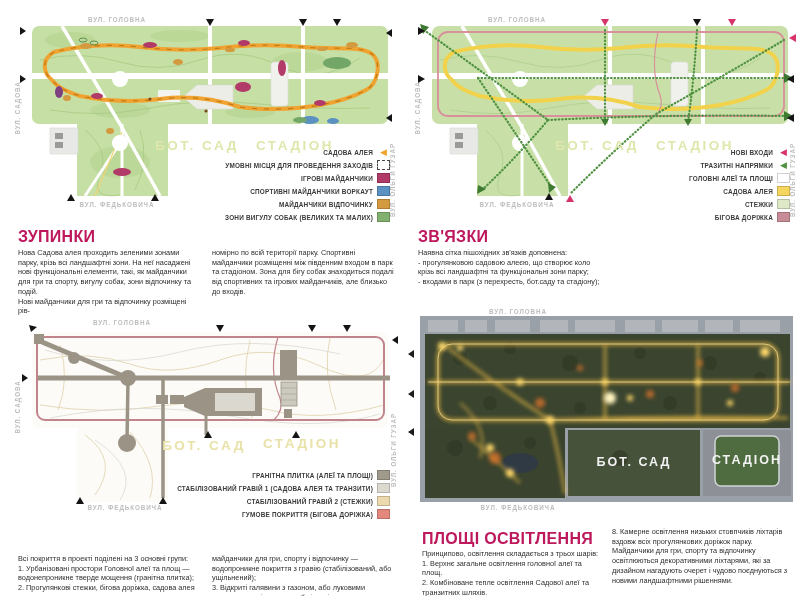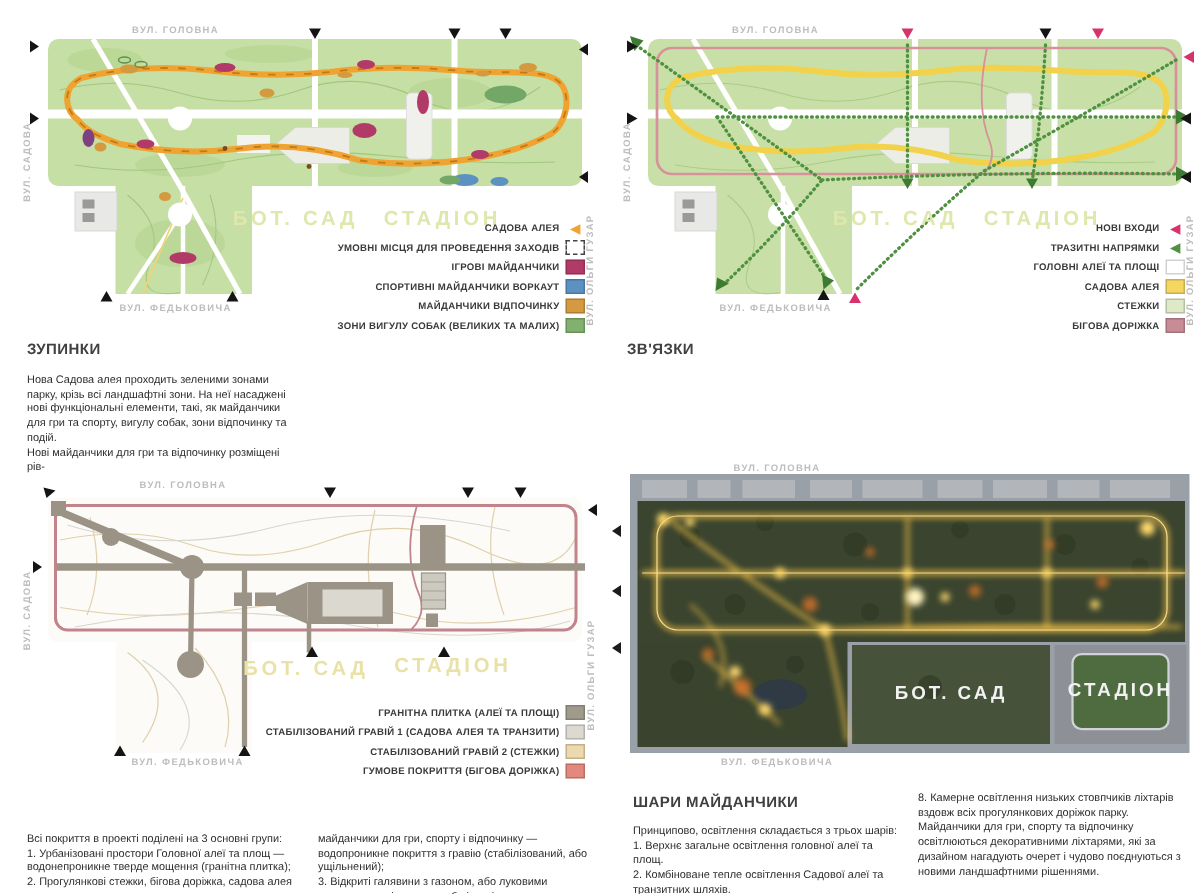--- a/index.html
+++ b/index.html
@@ -3,21 +3,21 @@
 <meta charset="utf-8">
 <style>
   html,body{margin:0;padding:0;background:#ffffff;}
   .canvas{position:relative;width:800px;height:596px;background:#fff;overflow:hidden;
           font-family:"Liberation Sans",sans-serif;}
   .quad{position:absolute;width:400px;height:298px;}
   #q1{left:0;top:0} #q2{left:400px;top:0} #q3{left:0;top:298px} #q4{left:400px;top:298px}
   .map{position:absolute;left:0;top:0;width:400px;height:230px;}
   #q3 .map{top:12px;height:235px;}
   #q4 .map{top:10px;height:210px;}
-  .sec-title{position:absolute;margin:0;font-size:10px;font-weight:700;color:#404040;letter-spacing:.3px;}
+  .sec-title{position:absolute;margin:0;font-size:16px;font-weight:700;color:#be185d;letter-spacing:.3px;}
   #q1 .sec-title,#q2 .sec-title{left:18px;top:228px;}
   #q3 .sec-title{left:18px;top:238px;}
   #q4 .sec-title{left:22px;top:232px;}
   .cols{position:absolute;left:18px;top:248px;display:flex;gap:12px;justify-content:space-between;}
   .cols p,.colp{margin:0;width:182px;font-size:7.3px;line-height:1.33;color:#2e2e2e;white-space:pre-line;}
   #q3 .cols{top:256px;}
   #q4 .col-a{position:absolute;left:22px;top:251px;width:180px;}
   #q4 .col-b{position:absolute;left:212px;top:229px;width:182px;}
   .legend{position:absolute;display:flex;flex-direction:column;align-items:flex-end;gap:3px;}
   #q1 .legend,#q2 .legend{right:10px;top:147px;}
@@ -139,20 +139,21 @@
       <div class="lrow">
           <span class="llabel">ЗОНИ ВИГУЛУ СОБАК (ВЕЛИКИХ ТА МАЛИХ)</span>
           <span class="sw" style="background-color: rgb(130, 176, 110);"></span>
         </div>
     </div>
 
     <h2 class="sec-title">ЗУПИНКИ</h2>
     <div class="cols">
       <p>Нова Садова алея проходить зеленими зонами парку, крізь всі ландшафтні зони. На неї насаджені нові функціональні елементи, такі, як майданчики для гри та спорту, вигулу собак, зони відпочинку та подій.
 Нові майданчики для гри та відпочинку розміщені рів-</p>
+      <p>номірно по всій території парку. Спортивні майданчики розміщенні між південним входом в парк та стадіоном. Зона для бігу собак знаходиться подалі від спортивних та ігрових майданчиків, але близько до входів.</p>
     </div>
   </section>
 
   <section class="quad" id="q2">
     <svg class="map" viewBox="0 0 400 230">
       <g>
         <rect x="32" y="26" width="356" height="98" rx="7" fill="#c8e0a8"></rect>
         <path d="M77,124 h91 v72 h-91 z" fill="#c8e0a8"></path>
         <path d="M40,60 Q80,50 120,62 T200,60 T280,66 T360,58" stroke="#aacc86" stroke-width=".7" fill="none"></path>
         <path d="M50,110 Q100,118 150,108 T260,104 T370,108" stroke="#aacc86" stroke-width=".7" fill="none"></path>
@@ -239,20 +240,23 @@
           <span class="sw" style="background-color: rgb(223, 233, 200);"></span>
         </div>
       <div class="lrow">
           <span class="llabel">БІГОВА ДОРІЖКА</span>
           <span class="sw" style="background-color: rgb(200, 140, 150);"></span>
         </div>
     </div>
 
     <h2 class="sec-title">ЗВ'ЯЗКИ</h2>
     <div class="cols">
+      <p>Наявна сітка пішохідних зв'язків доповнена:
+- прогулянковою садовою алеєю, що створює коло крізь всі ландшафтні та функціональні зони парку;
+- входами в парк (з перехресть, бот.саду та стадіону);</p>
     </div>
   </section>
 
   <section class="quad" id="q3">
     <svg class="map" viewBox="0 0 400 235">
       <g>
         <rect x="32" y="22" width="356" height="96" rx="6" fill="#fcfbf7" stroke="#ececе6" stroke-width=".5"></rect>
         <path d="M77,118 h91 v74 h-91 z" fill="#fcfbf7"></path>
         <g stroke="#e0d0ac" stroke-width=".8" fill="none">
           <path d="M40,50 Q90,40 130,54 T220,50 T320,56 T384,48"></path>
@@ -436,21 +440,21 @@
         <polygon points="14,42 14,50 8,46"></polygon>
         <polygon points="14,82 14,90 8,86"></polygon>
         <polygon points="14,120 14,128 8,124"></polygon>
       </g>
       <text class="street" x="118" y="6" text-anchor="middle">ВУЛ. ГОЛОВНА</text>
       <text class="street" x="118" y="202" text-anchor="middle">ВУЛ. ФЕДЬКОВИЧА</text>
       <text class="bigl-sat" x="234" y="158" text-anchor="middle" fill="#f2f2f2">БОТ. САД</text>
       <text class="bigl-sat" x="347" y="156" text-anchor="middle" fill="#f2f2f2">СТАДІОН</text>
     </svg>
 
-    <h2 class="sec-title">ШАРИ МАЙДАНЧИКИ</h2>
+    <h2 class="sec-title">ПЛОЩІ ОСВІТЛЕННЯ</h2>
     <p class="colp col-a">Принципово, освітлення складається з трьох шарів:
 1. Верхнє загальне освітлення головної алеї та площ.
 2. Комбіноване тепле освітлення Садової алеї та транзитних шляхів.</p>
     <p class="colp col-b">8. Камерне освітлення низьких стовпчиків ліхтарів вздовж всіх прогулянкових доріжок парку.
 Майданчики для гри, спорту та відпочинку освітлюються декоративними ліхтарями, які за дизайном нагадують очерет і чудово поєднуються з новими ландшафтними рішеннями.</p>
   </section>
 
 </div>
 
 </body></html>

